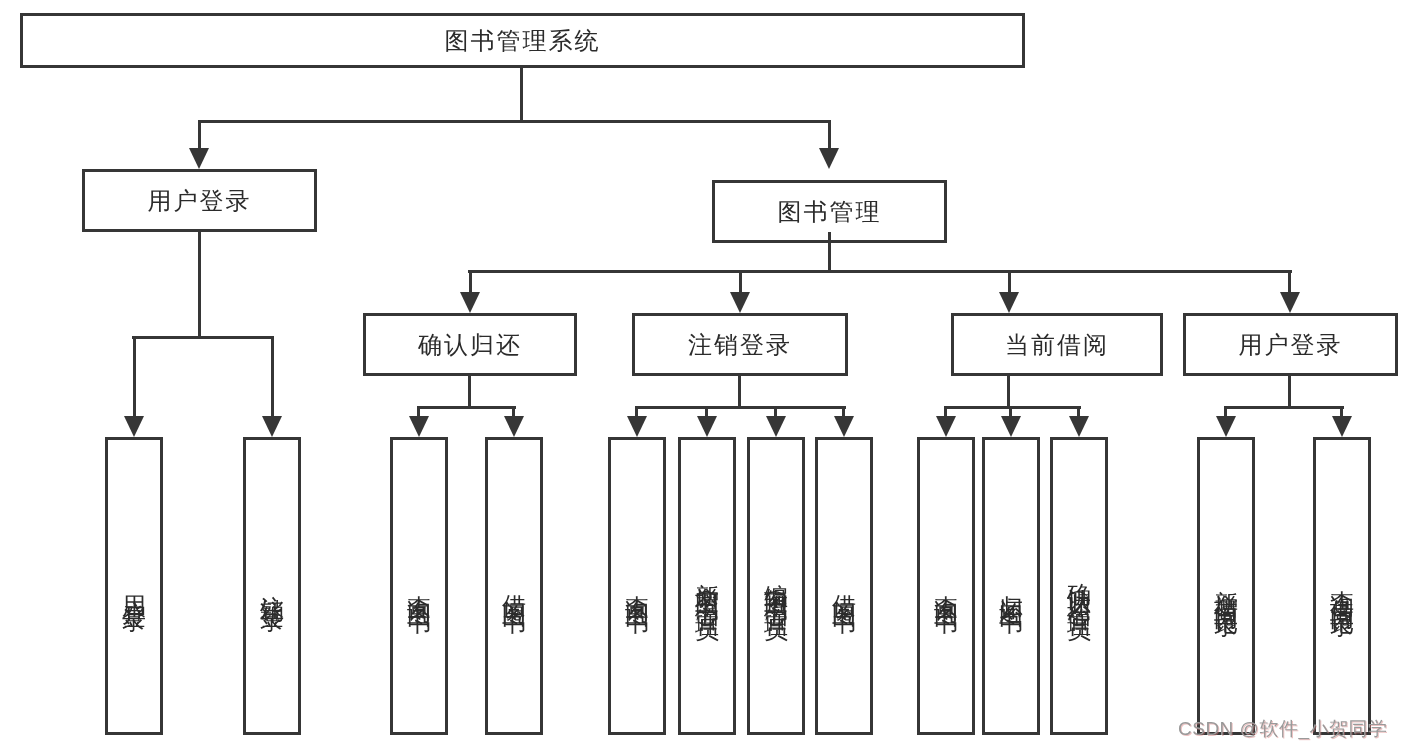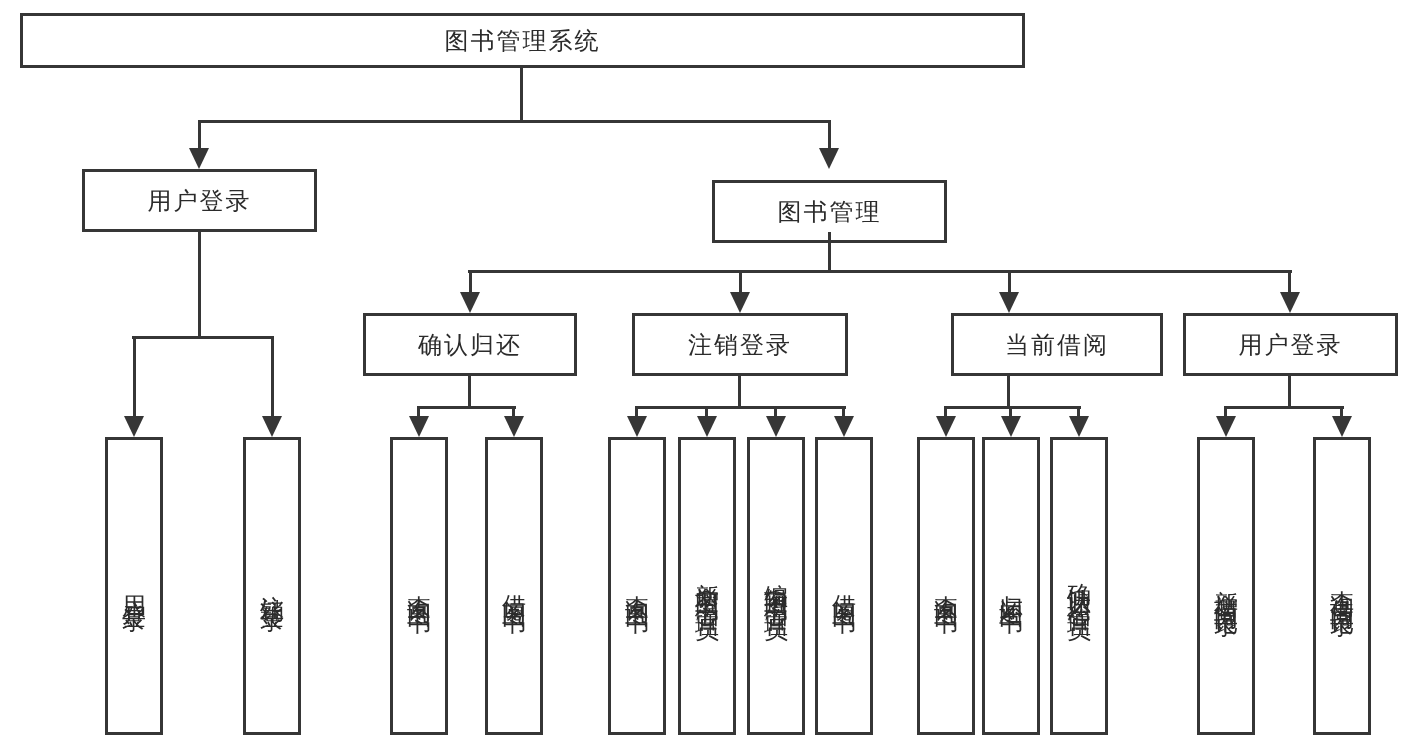--- a/index.html
+++ b/index.html
@@ -134,14 +134,15 @@
   <div class="node node-v" style="left:747px;top:437px;width:58px;height:298px;">编辑图书（管理员）</div>
   <div class="node node-v" style="left:815px;top:437px;width:58px;height:298px;">借阅图书</div>
 
   <div class="node node-v" style="left:917px;top:437px;width:58px;height:298px;">查询图书</div>
   <div class="node node-v" style="left:982px;top:437px;width:58px;height:298px;">归还图书</div>
   <div class="node node-v" style="left:1050px;top:437px;width:58px;height:298px;">确认归还（管理员）</div>
 
   <div class="node node-v" style="left:1197px;top:437px;width:58px;height:298px;">新增借阅记录</div>
   <div class="node node-v" style="left:1313px;top:437px;width:58px;height:298px;">查询借阅记录</div>
 
+  <div class="watermark">CSDN @软件_小贺同学</div>
 
 </div>
 
 </body></html>

